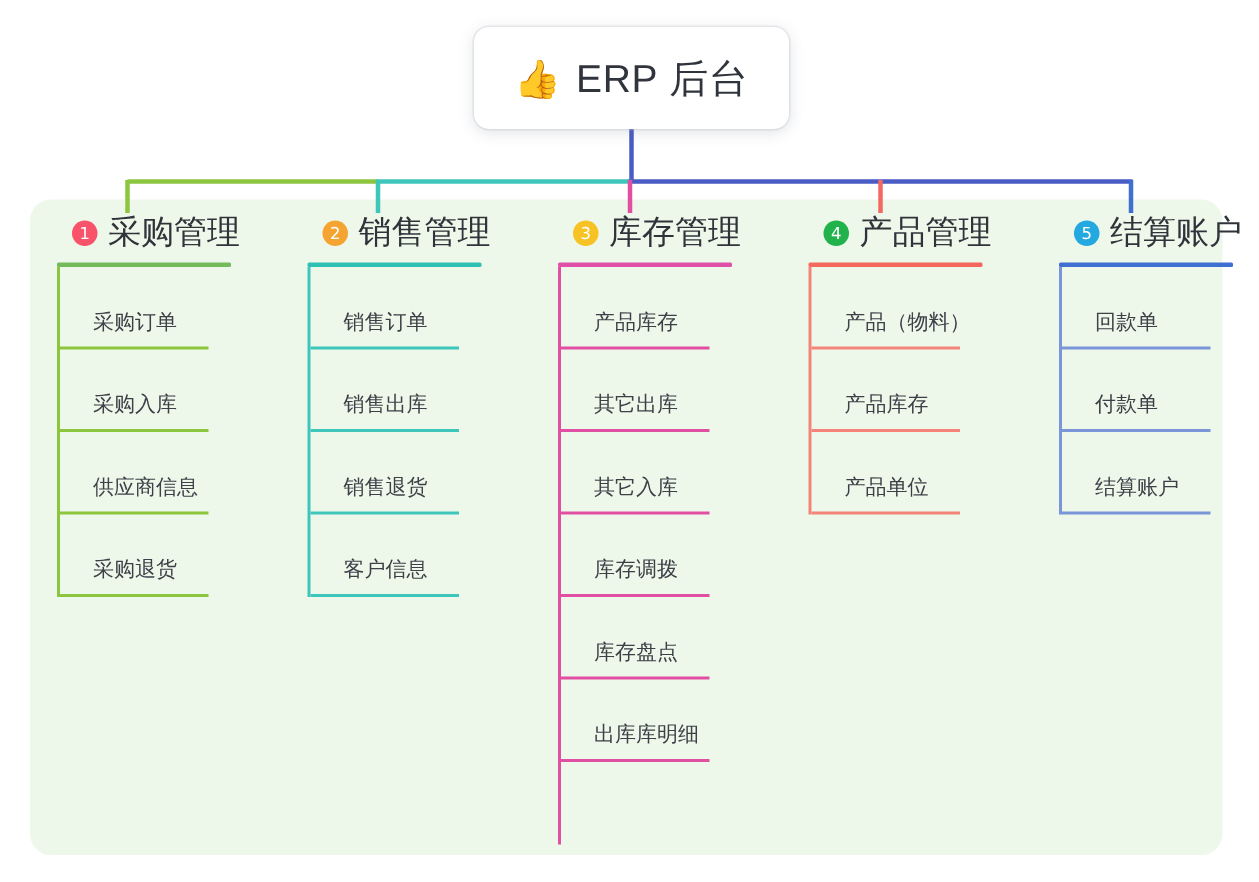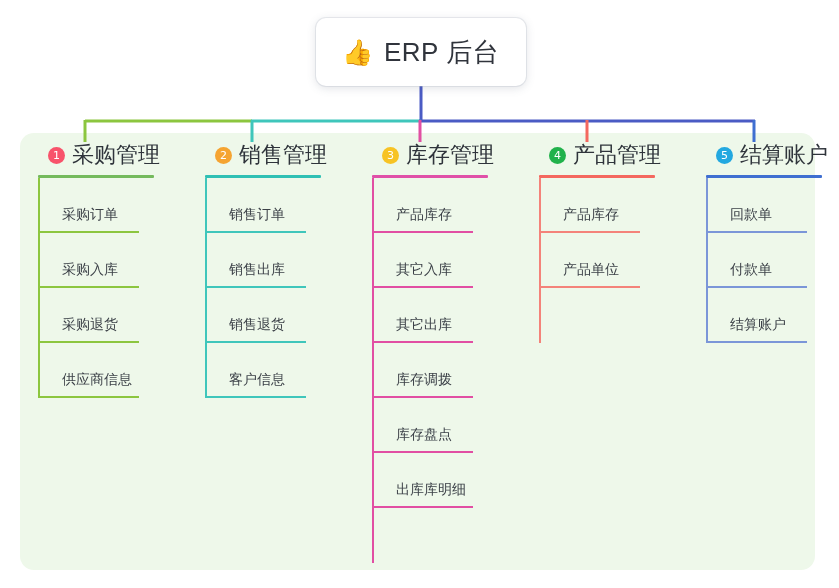--- a/index.html
+++ b/index.html
@@ -184,27 +184,27 @@
         <div class="spine" style="background: rgb(140, 198, 63); height: 220px;"></div>
         <div class="leaf">
           <div class="leaf-label">采购订单</div>
           <div class="leaf-rule" style="background: rgb(140, 198, 63);"></div>
         </div>
         <div class="leaf">
           <div class="leaf-label">采购入库</div>
           <div class="leaf-rule" style="background: rgb(140, 198, 63);"></div>
         </div>
         <div class="leaf">
+          <div class="leaf-label">供应商信息</div>
+          <div class="leaf-rule" style="background: rgb(140, 198, 63);"></div>
+        </div>
+        <div class="leaf">
           <div class="leaf-label">采购退货</div>
           <div class="leaf-rule" style="background: rgb(140, 198, 63);"></div>
         </div>
-        <div class="leaf">
-          <div class="leaf-label">供应商信息</div>
-          <div class="leaf-rule" style="background: rgb(140, 198, 63);"></div>
-        </div>
       </div>
     </div>
     <div class="column" style="left: 197px;">
       <div class="col-head">
         <span class="badge" style="background: rgb(245, 164, 49);">2</span>
         <span class="col-title">销售管理</span>
       </div>
       <div class="col-rule" style="background: rgb(47, 192, 180);"></div>
       <div class="items">
         <div class="spine" style="background: rgb(63, 198, 187); height: 220px;"></div>
@@ -232,25 +232,25 @@
         <span class="col-title">库存管理</span>
       </div>
       <div class="col-rule" style="background: rgb(224, 80, 168);"></div>
       <div class="items">
         <div class="spine" style="background: rgb(225, 79, 163); height: 385px;"></div>
         <div class="leaf">
           <div class="leaf-label">产品库存</div>
           <div class="leaf-rule" style="background: rgb(225, 79, 163);"></div>
         </div>
         <div class="leaf">
+          <div class="leaf-label">其它出库</div>
+          <div class="leaf-rule" style="background: rgb(225, 79, 163);"></div>
+        </div>
+        <div class="leaf">
           <div class="leaf-label">其它入库</div>
-          <div class="leaf-rule" style="background: rgb(225, 79, 163);"></div>
-        </div>
-        <div class="leaf">
-          <div class="leaf-label">其它出库</div>
           <div class="leaf-rule" style="background: rgb(225, 79, 163);"></div>
         </div>
         <div class="leaf">
           <div class="leaf-label">库存调拨</div>
           <div class="leaf-rule" style="background: rgb(225, 79, 163);"></div>
         </div>
         <div class="leaf">
           <div class="leaf-label">库存盘点</div>
           <div class="leaf-rule" style="background: rgb(225, 79, 163);"></div>
         </div>
@@ -262,20 +262,24 @@
     </div>
     <div class="column" style="left: 531px;">
       <div class="col-head">
         <span class="badge" style="background: rgb(33, 178, 75);">4</span>
         <span class="col-title">产品管理</span>
       </div>
       <div class="col-rule" style="background: rgb(244, 104, 95);"></div>
       <div class="items">
         <div class="spine" style="background: rgb(244, 131, 122); height: 165px;"></div>
         <div class="leaf">
+          <div class="leaf-label">产品（物料）</div>
+          <div class="leaf-rule" style="background: rgb(244, 131, 122);"></div>
+        </div>
+        <div class="leaf">
           <div class="leaf-label">产品库存</div>
           <div class="leaf-rule" style="background: rgb(244, 131, 122);"></div>
         </div>
         <div class="leaf">
           <div class="leaf-label">产品单位</div>
           <div class="leaf-rule" style="background: rgb(244, 131, 122);"></div>
         </div>
       </div>
     </div>
     <div class="column" style="left: 698px;">

